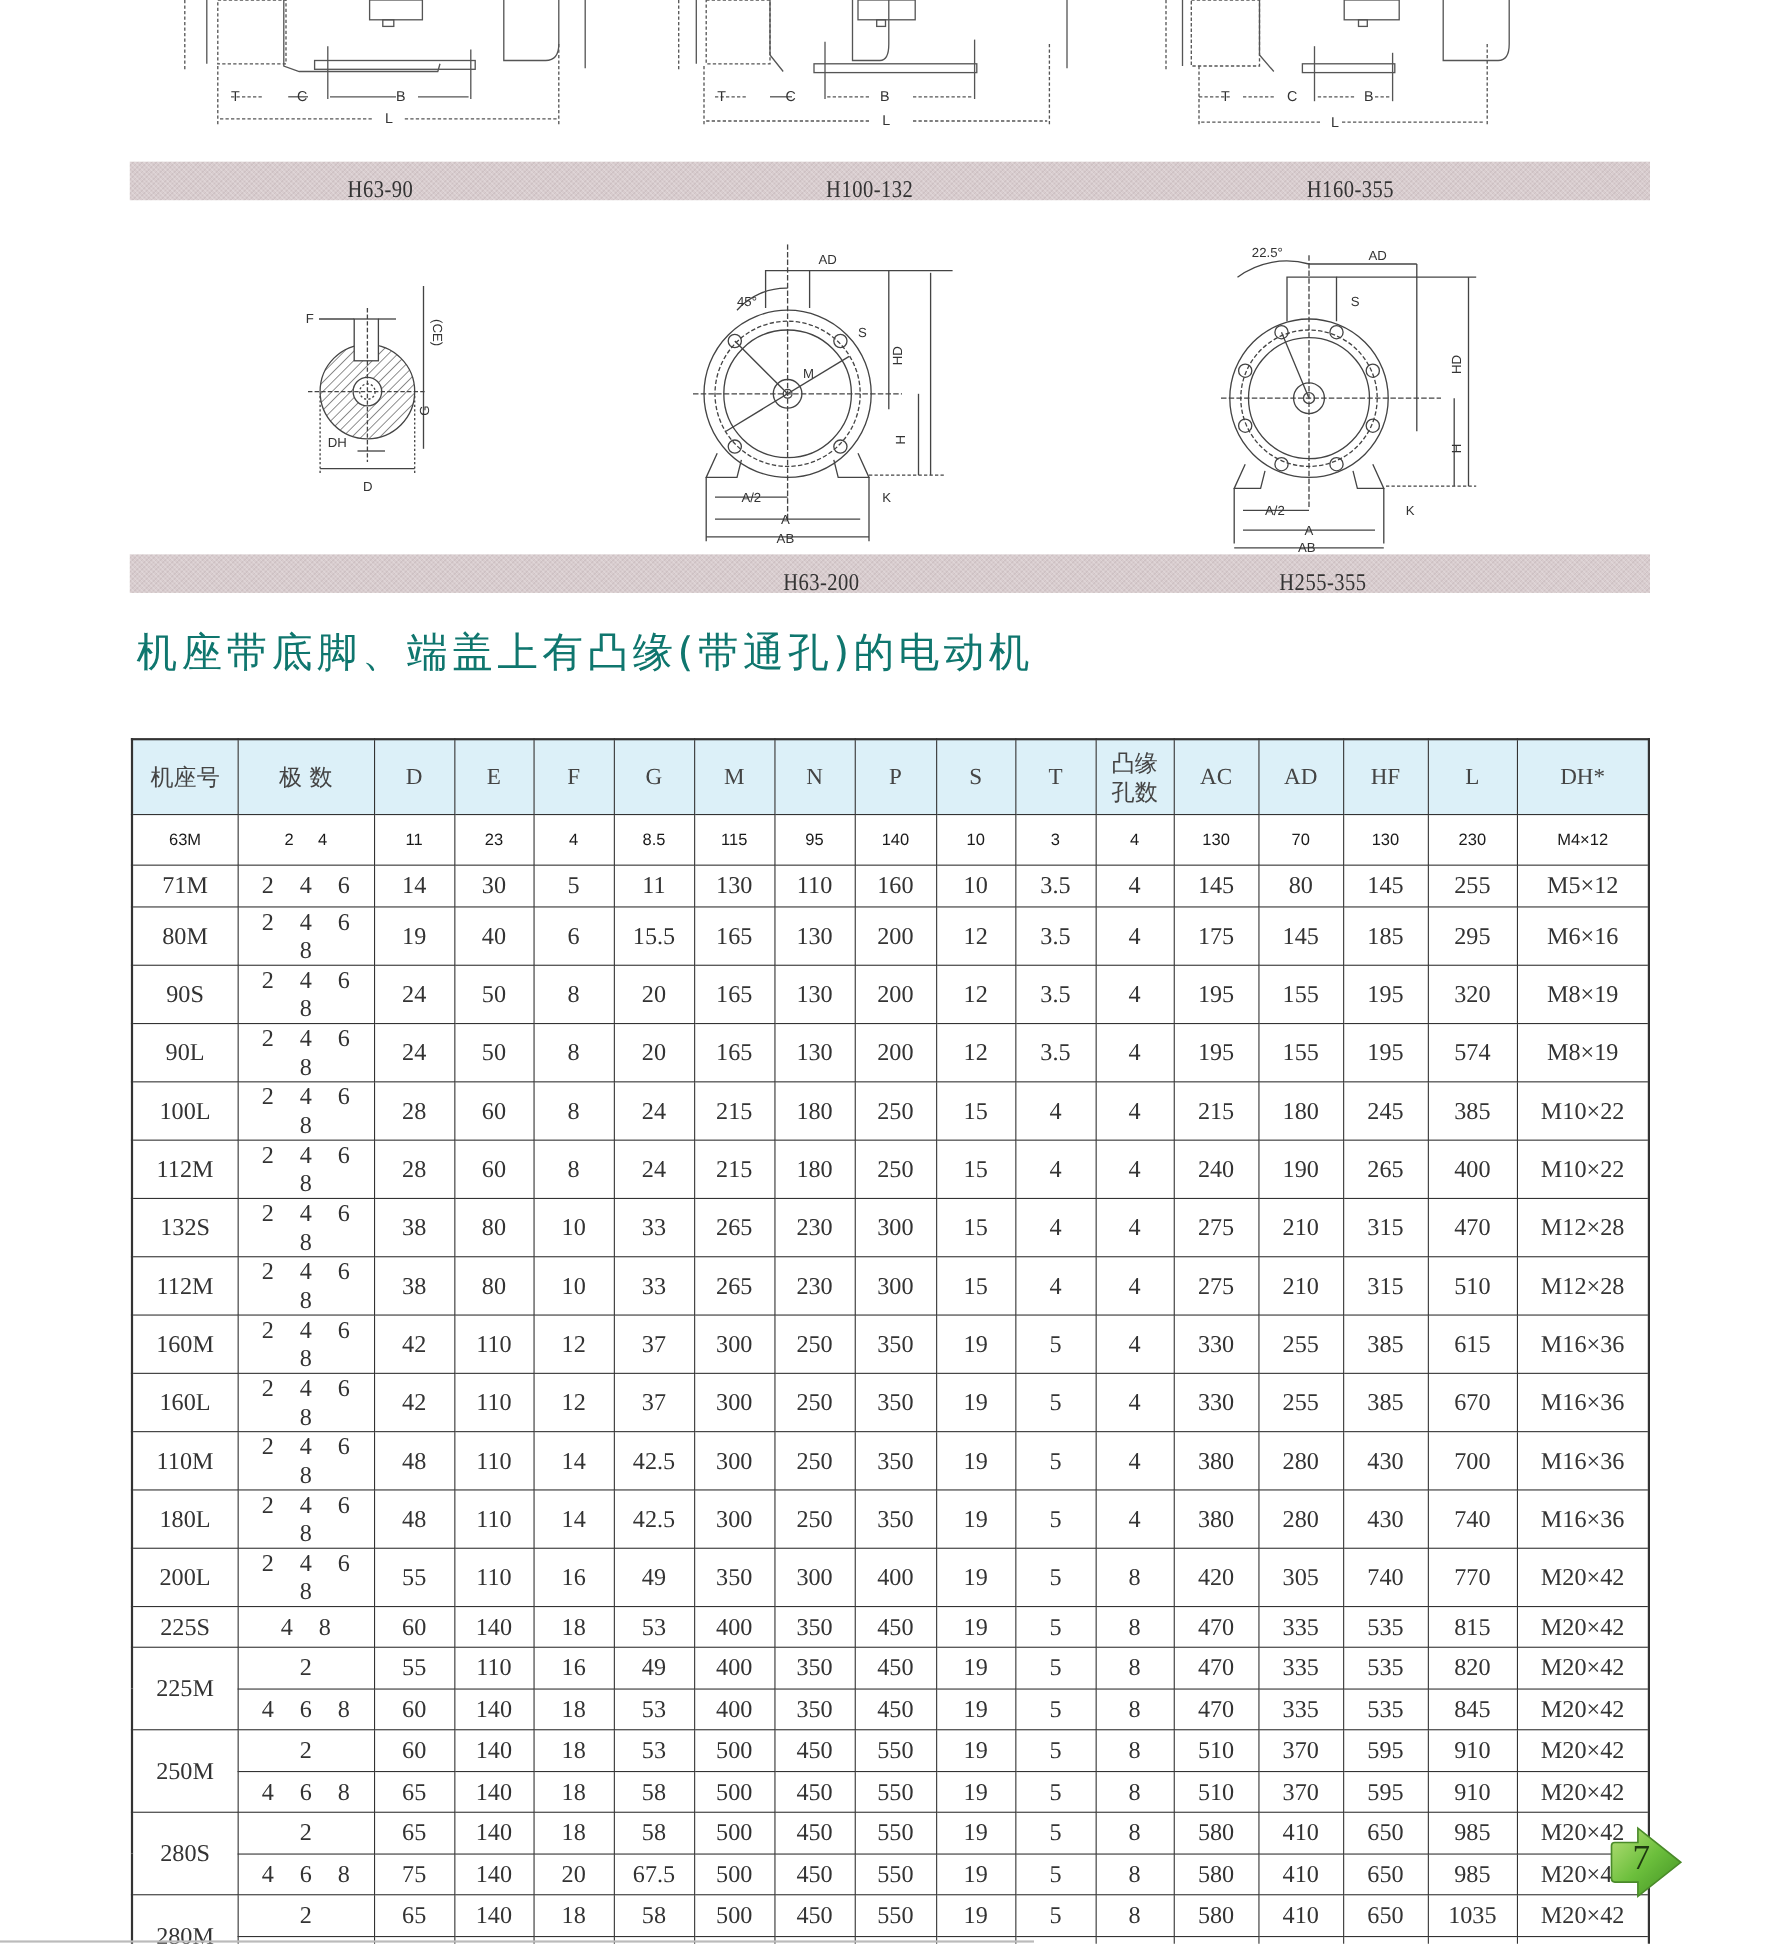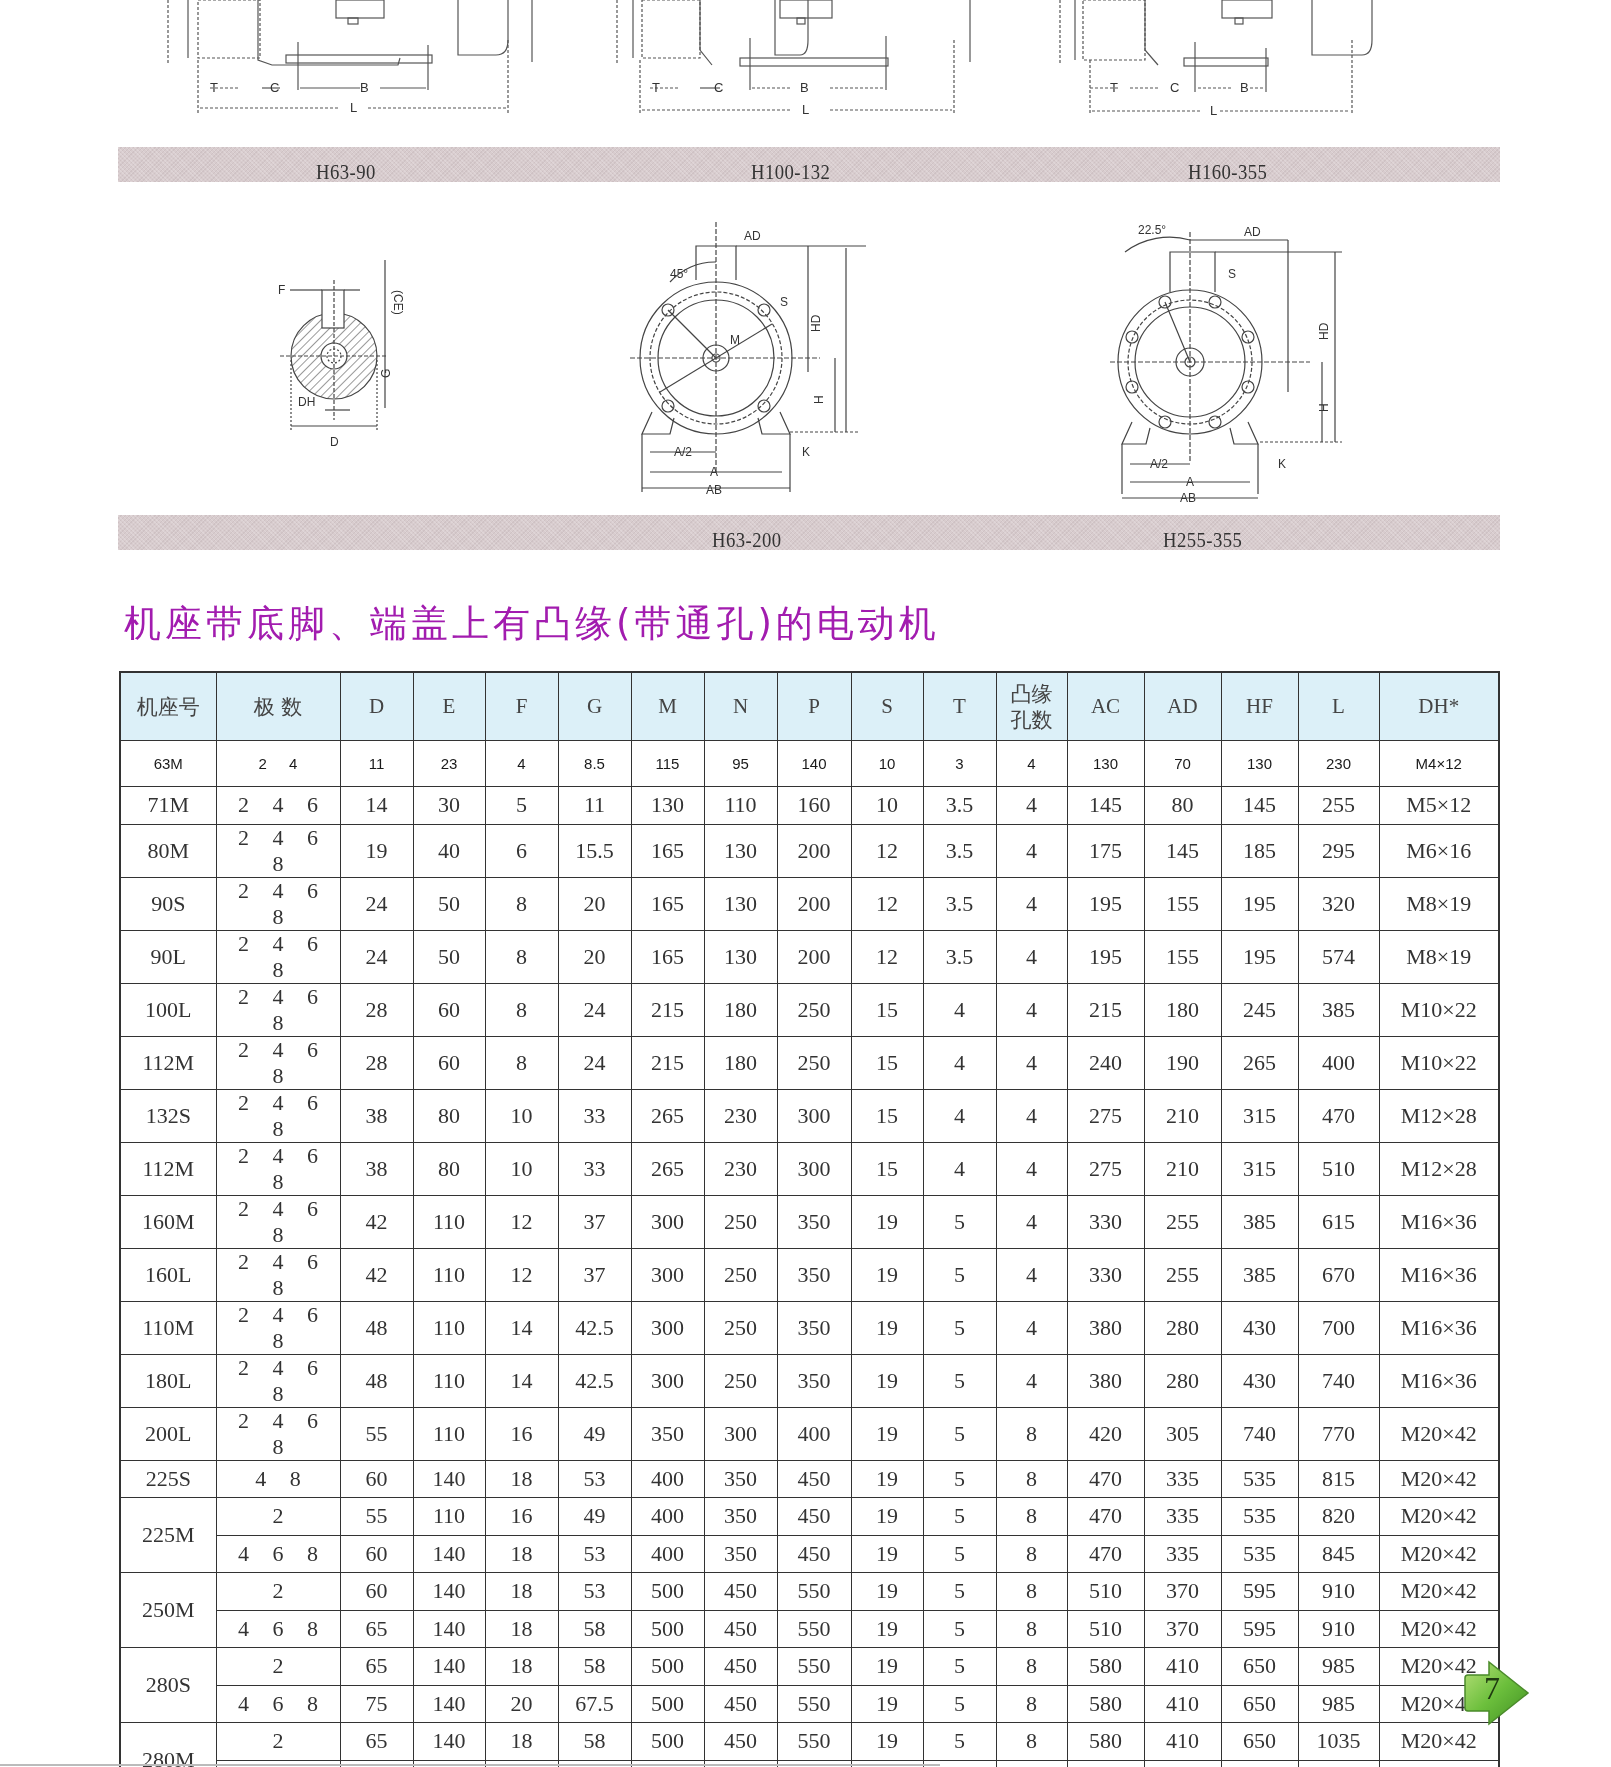--- a/index.html
+++ b/index.html
@@ -6,22 +6,22 @@
   body { width:1611px; height:1767px; background:#ffffff; position:relative; overflow:hidden;
          font-family:"DejaVu Serif", serif; color:#222; }
   .abs { position:absolute; }
   .banner { position:absolute; left:118px; width:1382px; height:35px;
             background-color:#d8ccce;
             background-image: repeating-linear-gradient(45deg, rgba(255,255,255,0.18) 0 1px, transparent 1px 3px),
                               repeating-linear-gradient(-45deg, rgba(120,100,105,0.10) 0 1px, transparent 1px 3px); }
   .banner-label { position:absolute; top:12px; font-family:"Liberation Serif", serif; font-size:22px; color:#333;
                   transform:scaleX(0.85); transform-origin:left center; letter-spacing:0.5px; }
   svg text { font-family:"Liberation Sans", sans-serif; fill:#333; }
-  .title { position:absolute; left:124px; top:599px; font-family:"DejaVu Sans", sans-serif; font-size:37px;
-           letter-spacing:4px; color:#a21caf; font-weight:normal; }
+  .title { position:absolute; left:124px; top:568px; font-family:"DejaVu Sans", sans-serif; font-size:37px;
+           letter-spacing:4px; color:#0f766e; font-weight:normal; }
   table.spec { position:absolute; left:119px; top:671px; width:1379px; border-collapse:collapse;
                table-layout:fixed; border:2px solid #333; }
   table.spec th, table.spec td { border:1.5px solid #333; text-align:center; vertical-align:middle; padding:0; }
   table.spec th { background:#dcf0f8; height:67px; font-family:"Liberation Serif", serif; font-weight:normal;
                   font-size:21px; color:#444; }
   table.spec th.cn { font-family:"DejaVu Serif", serif; font-size:21px; line-height:26px; }
   table.spec td { height:36.5px; font-family:"Liberation Serif", serif; font-size:22px; color:#333; }
   table.spec tr.first td { height:45px; font-family:"Liberation Sans", sans-serif; font-size:15px; color:#1a1a1a; }
   .poles { letter-spacing:9px; padding-left:9px !important; }
   .page-arrow { position:absolute; left:1462px; top:1660px; width:70px; height:66px; }
@@ -236,21 +236,21 @@
     <text x="118" y="66">S</text>
     <text x="218" y="128" transform="rotate(-90 218 128)">HD</text>
     <text x="218" y="200" transform="rotate(-90 218 200)">H</text>
     <text x="40" y="256">A/2</text>
     <text x="168" y="256">K</text>
     <text x="76" y="274">A</text>
     <text x="70" y="290">AB</text>
   </g>
 </svg>
 
-<div class="banner" style="top:515px">
+<div class="banner" style="top:504px">
   <span class="banner-label" style="left:594px">H63-200</span>
   <span class="banner-label" style="left:1045px">H255-355</span>
 </div>
 
 <div class="title">机座带底脚、端盖上有凸缘(带通孔)的电动机</div>
 
 <table class="spec">
   <colgroup>
     <col style="width:96px">
       <col style="width:124px">

